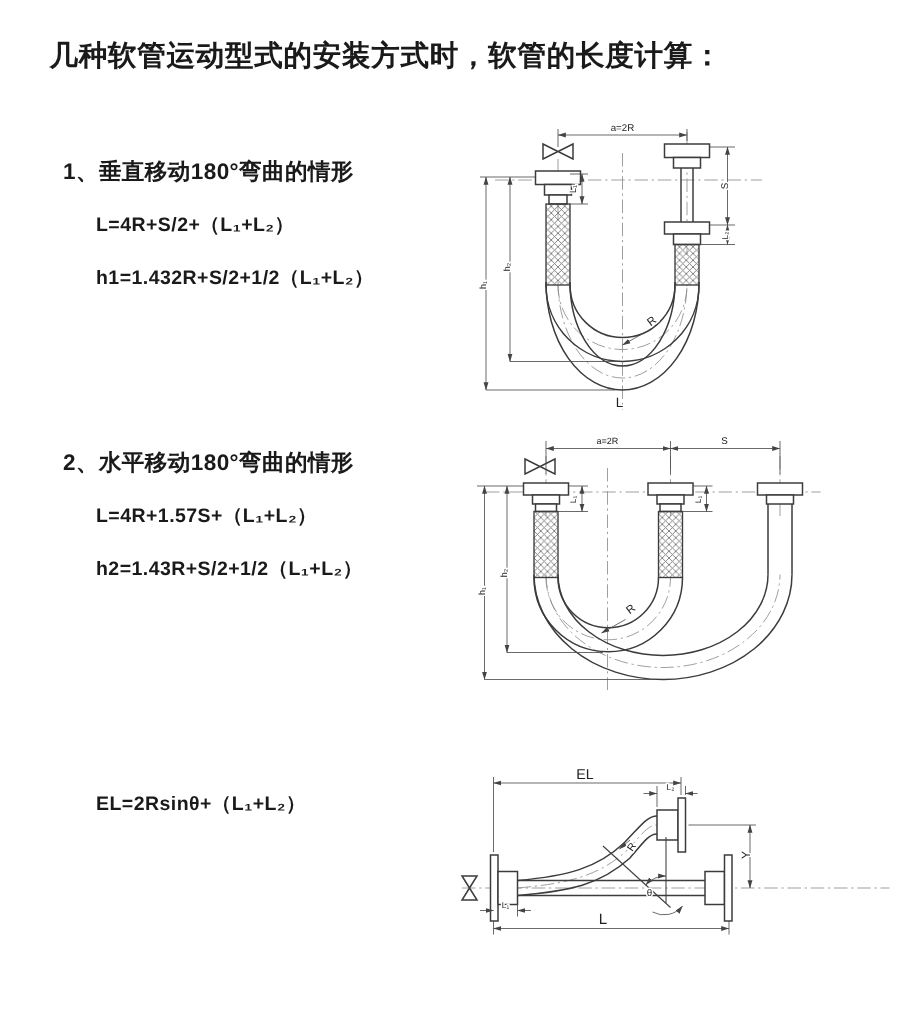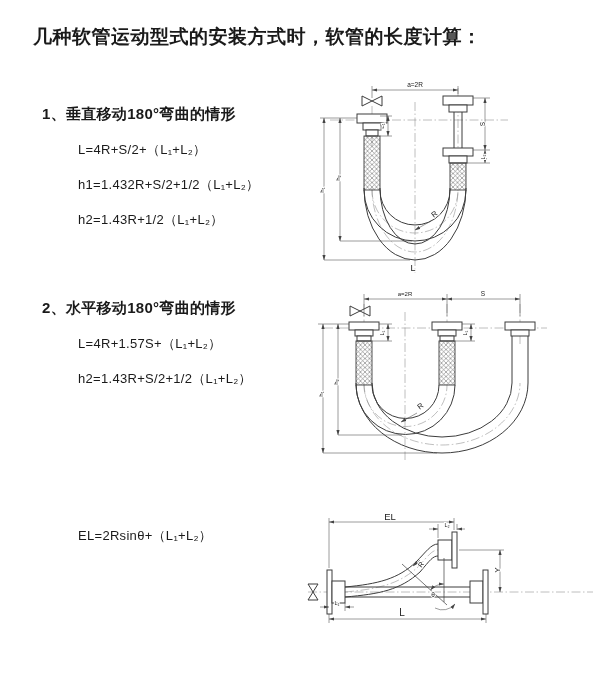--- a/index.html
+++ b/index.html
@@ -5,21 +5,21 @@
   html,body{margin:0;padding:0;}
   body{
     width:600px;height:675px;position:relative;background:#ffffff;
     font-family:"Liberation Sans","DejaVu Sans",sans-serif;color:#1a1a1a;overflow:hidden;
   }
   .title{
     position:absolute;left:33px;top:24px;font-size:19px;font-weight:bold;letter-spacing:.5px;
   }
   .sec{position:absolute;left:42px;}
   .sec .heading{font-size:15px;font-weight:bold;letter-spacing:.3px;}
-  .sec .formula{font-size:13px;font-weight:normal;margin-left:36px;margin-top:17px;letter-spacing:.3px;}
+  .sec .formula{font-size:13px;font-weight:bold;margin-left:22px;margin-top:17px;letter-spacing:.3px;}
   .sec .formula:first-of-type{margin-top:13px;}
   .diag{position:absolute;}
   svg text{font-family:"Liberation Sans","DejaVu Sans",sans-serif;}
   .geo{fill:none;stroke:#3c3c3c;stroke-width:1;}
   .geo-thin{fill:none;stroke:#3c3c3c;stroke-width:.7;}
   .fl{fill:#ffffff;stroke:#3c3c3c;stroke-width:1;}
   .braid{fill:url(#braid);stroke:#3c3c3c;stroke-width:.9;}
   .cl{fill:none;stroke:#8a8a8a;stroke-width:.55;stroke-dasharray:9 2.5 1.5 2.5;}
   .dim{fill:none;stroke:#4a4a4a;stroke-width:.55;}
   .dimA{marker-start:url(#dimA);marker-end:url(#dimA);}
@@ -39,21 +39,20 @@
     </pattern>
   </defs>
 </svg>
 
 <div class="title">几种软管运动型式的安装方式时，软管的长度计算：</div>
 
 <div class="sec" style="top:105px;">
   <div class="heading">1、垂直移动180°弯曲的情形</div>
   <div class="formula">L=4R+S/2+（L₁+L₂）</div>
   <div class="formula">h1=1.432R+S/2+1/2（L₁+L₂）</div>
-  <div class="formula">h2=1.43R+1/2（L₁+L₂）</div>
 </div>
 
 <svg class="diag" style="left:300px;top:70px;" width="292" height="207" viewBox="0 0 292 207">
   <g>
     <path class="cl" d="M115,32 V203"></path>
     <path class="cl" d="M72,36 V78"></path>
     <path class="cl" d="M158,18 V100"></path>
     <path class="cl" d="M30,50 H208"></path>
     <path class="cl" d="M72,120 A43,43 0 0 0 158,120"></path>
     <path class="cl" d="M72,118 A43,64 0 0 0 158,118"></path>

